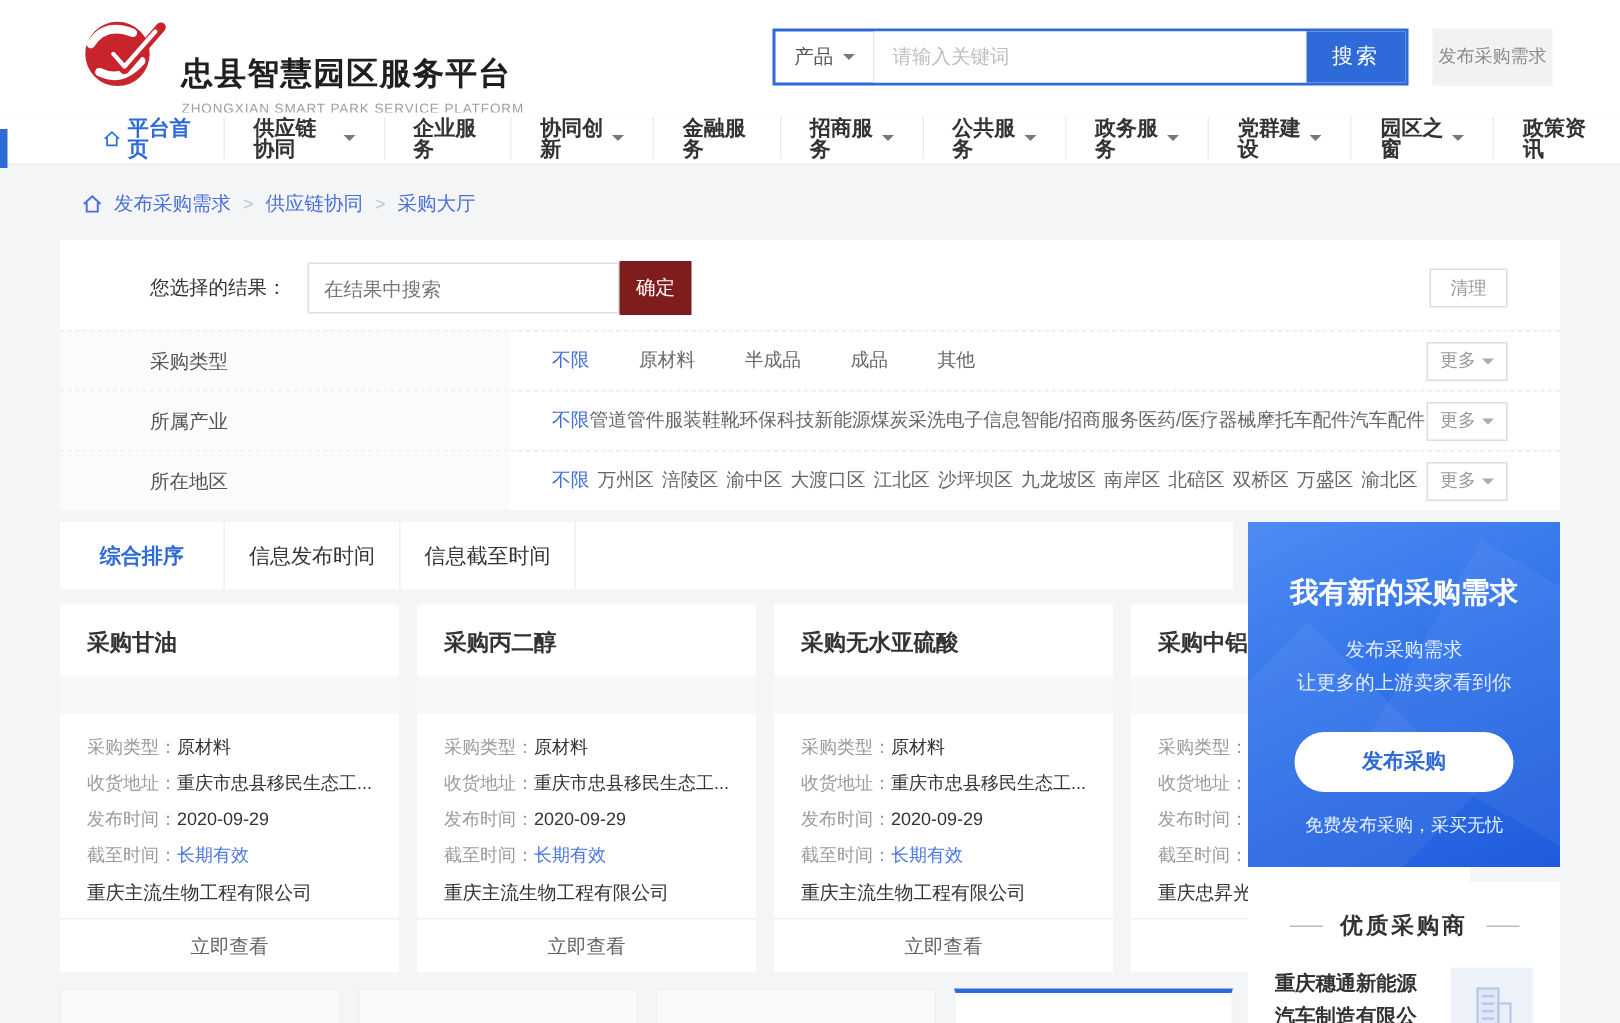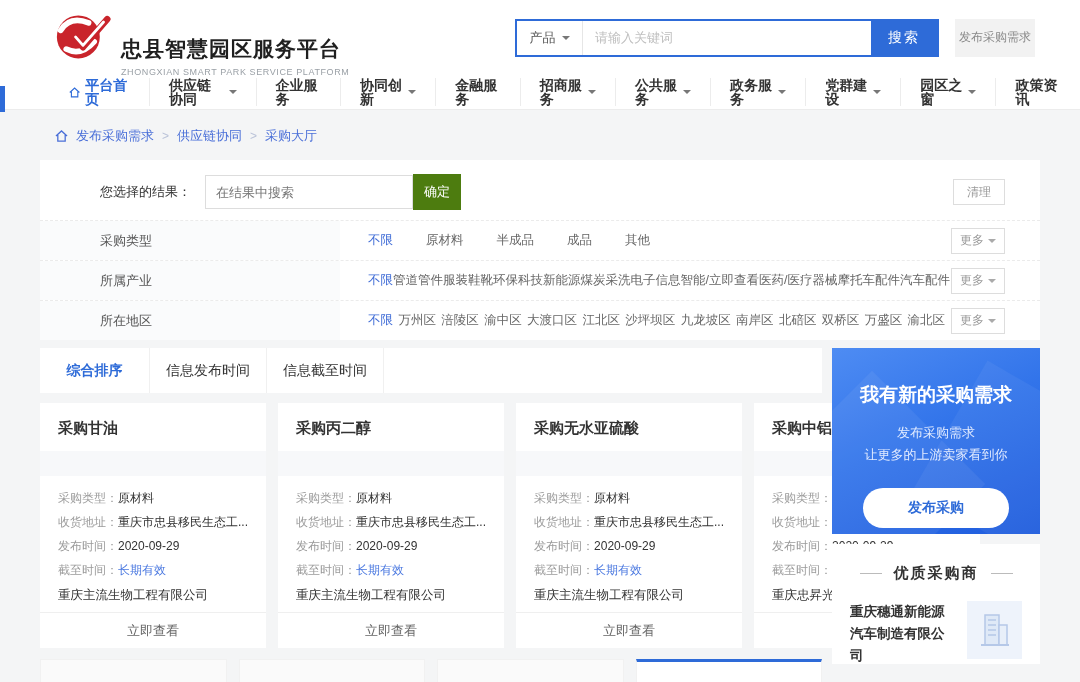--- a/index.html
+++ b/index.html
@@ -34,21 +34,21 @@
   
   .breadcrumb { margin:0 40px; padding:17px 0 15px 15px; display:flex; align-items:center; gap:8px; font-size:13px; }
   .breadcrumb a { color:#4a6fd8; text-decoration:none; cursor:pointer; }
   .crumb-sep { color:#b9c2d8; font-size:12px; }
 
   
   .panel { margin:0 40px; background:#fff; padding-top:4px; }
   .result-row { display:flex; align-items:center; height:56px; position:relative; }
   .result-label { width:165px; padding-left:60px; font-size:13px; color:#333; }
   .result-input { width:208px; height:34px; border:1px solid #ddd; padding:0 10px; font-size:13px; }
-  .confirm-btn { width:48px; height:36px; background:#4d7c0f; color:#fff; font-size:13px; }
+  .confirm-btn { width:48px; height:36px; background:#7f1d1d; color:#fff; font-size:13px; }
   .panel-side-btn { position:absolute; right:35px; top:50%; transform:translateY(-50%);
     min-width:52px; height:26px; border:1px solid #ddd; background:#fff; color:#999; font-size:12px;
     display:flex; align-items:center; justify-content:center; gap:4px; padding:0 8px; }
   .filter-row { display:flex; align-items:stretch; min-height:40px; position:relative; border-top:1px dashed #ebebeb; }
   .filter-label { width:300px; background:#fafbfc; display:flex; align-items:center; padding-left:60px; font-size:13px; color:#555; }
   .filter-options { display:flex; align-items:center; padding-left:28px; font-size:12.5px; color:#666; }
   .filter-options.spread { width:605px; justify-content:space-between; padding-right:0; }
   .filter-options.gapped .opt { margin-right:33px; }
   .opt { cursor:pointer; white-space:nowrap; }
   .opt.active { color:#3e6bd6; }
@@ -72,21 +72,21 @@
   .card-field .fl { color:#9b9b9b; }
   .card-field .blue { color:#4a78e0;margin-top:14px; }
   .card-company { font-size:12.5px; line-height:26px; color:#333; }
   .card-foot { border-top:1px solid #efefef; height:36px; display:flex; align-items:center; justify-content:center; font-size:13px; color:#666; cursor:pointer; }
 
   .stubs { display:flex; gap:12px; margin-top:11px; }
   .stub { flex:1; height:30px; background:#fafafa; border:1px solid #f1f1f1; }
   .stub.hl { border-top:3px solid #2e6bd8; background:#fff; }
 
   
-  .promo { height:186px; background:linear-gradient(155deg,#4e8cf3 0%,#3274ea 45%,#1f5cdd 100%);
+  .promo { height:230px; background:linear-gradient(155deg,#4e8cf3 0%,#3274ea 45%,#1f5cdd 100%);
     position:relative; overflow:hidden; text-align:center; color:#fff; }
   .promo::before { content:""; position:absolute; left:-40px; bottom:-30px; width:160px; height:160px;
     background:rgba(255,255,255,.06); transform:rotate(45deg); }
   .promo::after { content:""; position:absolute; right:-50px; top:40px; width:150px; height:150px;
     background:rgba(255,255,255,.05); transform:rotate(30deg); }
   .promo-title { margin-top:34px; font-size:19px; font-weight:bold; position:relative; z-index:1; }
   .promo-sub { margin-top:14px; font-size:13px; line-height:22px; color:#e2ebff; position:relative; z-index:1; }
   .promo-btn { margin-top:22px; width:146px; height:40px; border-radius:20px; background:#fff; color:#2e6bd8;
     font-size:14px; font-weight:bold; position:relative; z-index:1; }
   .promo-foot { margin-top:14px; font-size:12px; color:#e8f0ff; position:relative; z-index:1; }
@@ -215,21 +215,21 @@
   <div class="filter-row">
     <div class="filter-label">所属产业</div>
     <div class="filter-options spread">
       <span class="opt active">不限</span>
       <span class="opt">管道管件</span>
       <span class="opt">服装鞋靴</span>
       <span class="opt">环保科技</span>
       <span class="opt">新能源</span>
       <span class="opt">煤炭采洗</span>
       <span class="opt">电子信息</span>
-      <span class="opt">智能/立即查看</span>
+      <span class="opt">智能/招商服务</span>
       <span class="opt">医药/医疗器械</span>
       <span class="opt">摩托车配件</span>
       <span class="opt">汽车配件</span>
     </div>
     <button class="panel-side-btn">
         <span>更多</span>
         <i class="caret light"></i>
       </button>
   </div>
 

